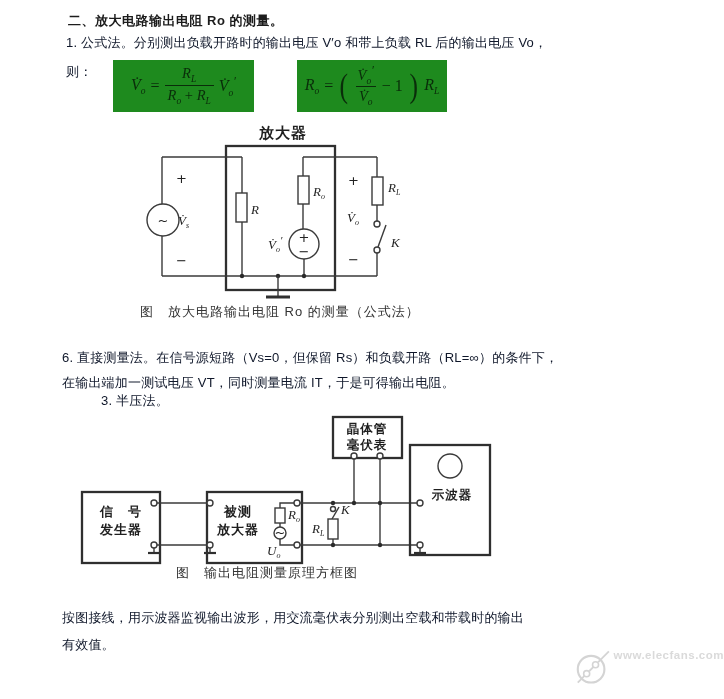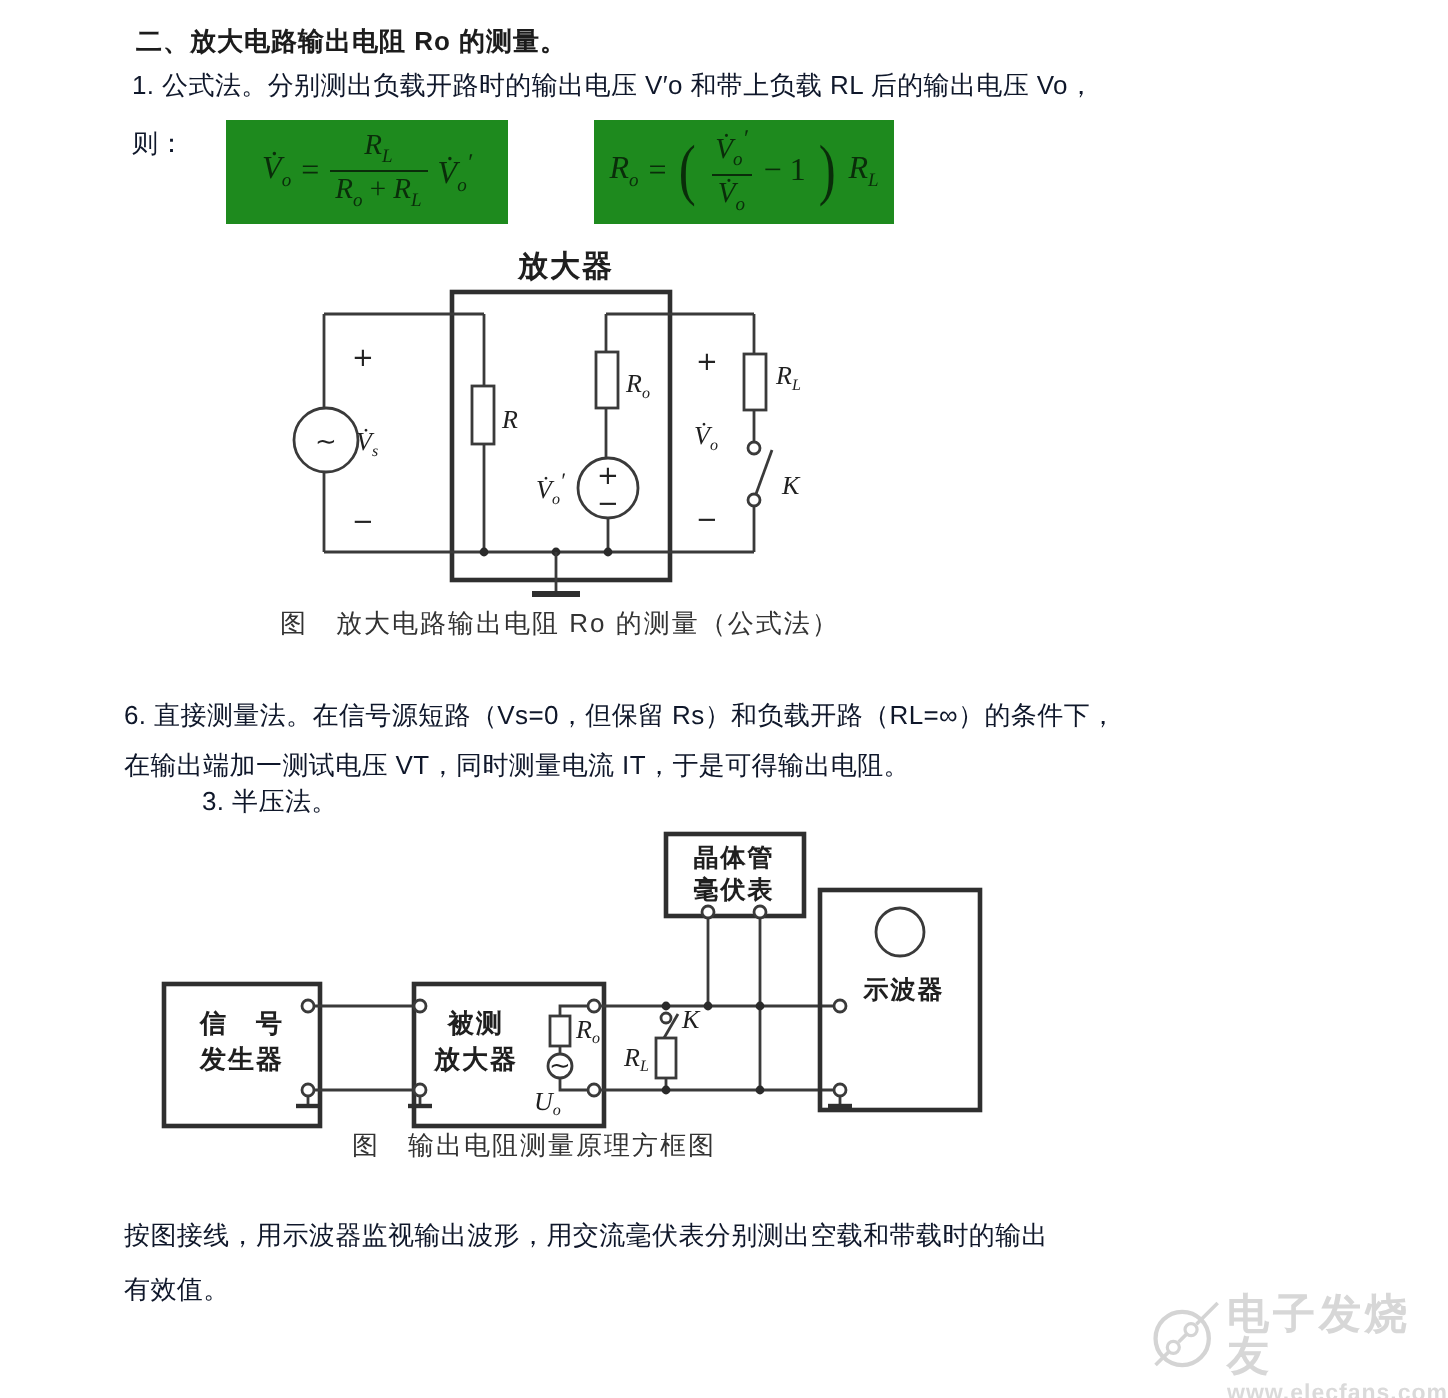--- a/index.html
+++ b/index.html
@@ -234,16 +234,15 @@
 <div class="wm">
   <svg width="40" height="48" viewBox="0 0 40 48">
     <circle cx="17" cy="22" r="15" fill="none" stroke="#d4d4d4" stroke-width="2.4"></circle>
     <path d="M2,37 L10,29" stroke="#d4d4d4" stroke-width="2" fill="none"></path>
     <circle cx="12" cy="27" r="3.4" fill="#ffffff" stroke="#d4d4d4" stroke-width="1.8"></circle>
     <path d="M15,24 L20,19" stroke="#d4d4d4" stroke-width="2" fill="none"></path>
     <circle cx="22" cy="17" r="3.4" fill="#ffffff" stroke="#d4d4d4" stroke-width="1.8"></circle>
     <path d="M25,14 L37,2" stroke="#d4d4d4" stroke-width="2" fill="none"></path>
   </svg>
   <div class="wm-text">
-    <div class="wm-brand">电子发烧友</div>
     <div class="wm-url">www.elecfans.com</div>
   </div>
 </div>
 
 </body></html>

